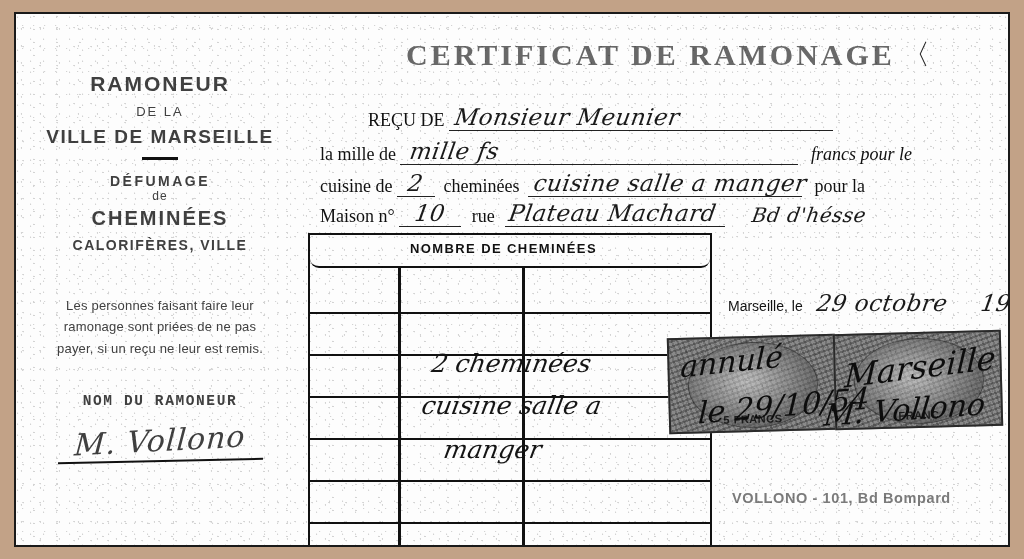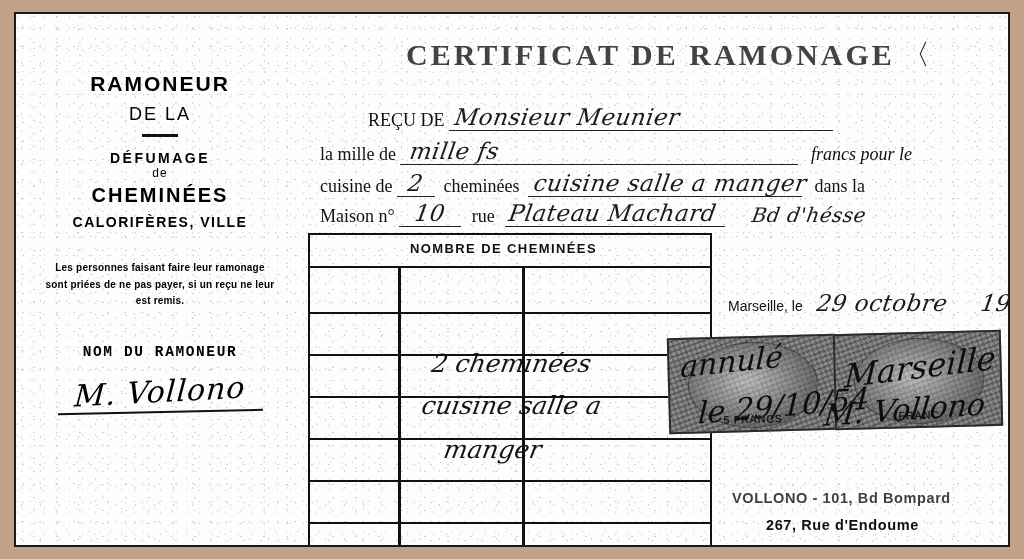--- a/index.html
+++ b/index.html
@@ -51,30 +51,30 @@
     background-size: 13px 11px, 17px 19px, 23px 13px, 11px 23px, 19px 17px;
   }
 
   
   #left-col {
     position: absolute;
     left: 8px;
     top: 58px;
     width: 272px;
     text-align: center;
-    color: #000000;
+    color: #404040;
   }
   .lc-title {
     font-weight: bold;
     font-size: 21px;
     letter-spacing: 2px;
     margin-bottom: 8px;
   }
   .lc-small {
-    font-size: 18px;
+    font-size: 13px;
     letter-spacing: 2px;
     margin-bottom: 7px;
   }
   .lc-city {
     font-weight: bold;
     font-size: 19px;
     letter-spacing: 1.5px;
     margin-bottom: 8px;
   }
   .rule {
@@ -98,24 +98,24 @@
     font-weight: bold;
     letter-spacing: 2px;
     margin-bottom: 7px;
   }
   .lc-calo {
     font-size: 14px;
     font-weight: bold;
     letter-spacing: 1.5px;
   }
   .lc-note {
-    font-size: 10px;
-    font-weight: bold;
+    font-size: 13px;
+    font-weight: normal;
     line-height: 1.65;
-    margin: 30px auto 0 auto;
+    margin: 42px auto 0 auto;
     width: 232px;
     letter-spacing: .2px;
   }
   .lc-nom {
     font-size: 14.5px;
     font-weight: bold;
     letter-spacing: 1.6px;
     margin-top: 34px;
     font-family: Liberation Mono, monospace;
   }
@@ -137,21 +137,21 @@
 
   
   #doc-title {
     position: absolute;
     left: 390px;
     top: 24px;
     font-family: "Liberation Serif", serif;
     font-weight: bold;
     font-size: 30px;
     letter-spacing: 3px;
-    color: #14532d;
+    color: #ef4444;
     white-space: nowrap;
   }
   #corner-mark {
     position: absolute;
     right: 78px;
     top: 22px;
     font-size: 28px;
     color: #222;
     font-family: "Liberation Serif", serif;
   }
@@ -190,20 +190,21 @@
     height: 314px;
     border-left: 2.5px solid #111;
     border-right: 2.5px solid #111;
     border-top: 2.5px solid #111;
     box-sizing: border-box;
   }
   #table .hdr {
     height: 31px;
     border-bottom: 2.5px solid #111;
     position: relative;
+    border-radius: 9px;
   }
   #table .hdr-label {
     position: absolute;
     left: 100px;
     top: 6px;
     font-family: "Liberation Sans", sans-serif;
     font-weight: bold;
     font-size: 13px;
     letter-spacing: 1.4px;
     color: #111;
@@ -247,21 +248,21 @@
   #place-date .hand { font-size: 23px; }
 
   #footer1 {
     position: absolute;
     left: 716px;
     top: 476px;
     font-family: "Liberation Sans", sans-serif;
     font-weight: bold;
     font-size: 14.5px;
     letter-spacing: .6px;
-    color: #be185d;
+    color: #3b82f6;
     white-space: nowrap;
   }
   #footer2 {
     position: absolute;
     left: 750px;
     top: 503px;
     font-family: "Liberation Sans", sans-serif;
     font-weight: bold;
     font-size: 14.5px;
     letter-spacing: .6px;
@@ -328,20 +329,21 @@
 
 <div id="frame">
   <div id="paper">
 
     <div id="doc-title">CERTIFICAT  DE  RAMONAGE</div>
     <div id="corner-mark">〈</div>
 
     <div id="left-col">
       <div class="lc-title">RAMONEUR</div>
       <div class="lc-small">DE  LA</div>
+      <div class="lc-city">VILLE DE MARSEILLE</div>
       <div class="rule"></div>
       <div class="lc-defumage">DÉFUMAGE</div>
       <div class="lc-de">de</div>
       <div class="lc-chem">CHEMINÉES</div>
       <div class="lc-calo">CALORIFÈRES,  VILLE</div>
       <div class="lc-note">Les personnes faisant faire leur ramonage sont priées de ne pas payer, si un reçu ne leur est remis.</div>
       <div class="lc-nom">NOM DU RAMONEUR</div>
       <div class="lc-sign">M. Vollono</div>
       <div class="sign-underline"></div>
     </div>
@@ -363,21 +365,21 @@
 
     <div class="form-row" style="left:304px; top:156px;">
       <span>cuisine de</span>
       <span class="uline" style="width:38px; text-align:center;">
         <span class="hand">2</span>
       </span>
       <span style="padding:0 4px;">cheminées</span>
       <span class="uline" style="width:268px; padding-left:6px;">
         <span class="hand">cuisine salle a manger</span>
       </span>
-      <span style="padding-left:8px;">dans la</span>
+      <span style="padding-left:8px;">pour la</span>
     </div>
 
     <div class="form-row" style="left:304px; top:186px;">
       <span>Maison n°</span>
       <span class="uline" style="width:62px; text-align:center;">
         <span class="hand">10</span>
       </span>
       <span style="padding:0 6px;">rue</span>
       <span class="uline" style="width:216px; padding-left:4px;">
         <span class="hand">Plateau Machard</span>
@@ -420,17 +422,16 @@
     </div>
 
     <div id="cancel-script">
       <div class="cs" style="left:12px; top:18px; font-size:30px; transform:rotate(-6deg) skewX(-8deg);">annulé</div>
       <div class="cs" style="left:30px; top:62px; font-size:30px; transform:rotate(-5deg) skewX(-8deg);">le 29/10/54</div>
       <div class="cs" style="left:176px; top:22px; font-size:32px; transform:rotate(-7deg) skewX(-10deg);">Marseille</div>
       <div class="cs" style="left:156px; top:66px; font-size:30px; transform:rotate(-4deg) skewX(-10deg);">M. Vollono</div>
     </div>
 
     <div id="footer1">VOLLONO - 101, Bd Bompard</div>
-    <div id="footer2">267, Rue d'Endoume</div>
 
     <div id="grain"></div>
   </div>
 </div>
 
 </body></html>

